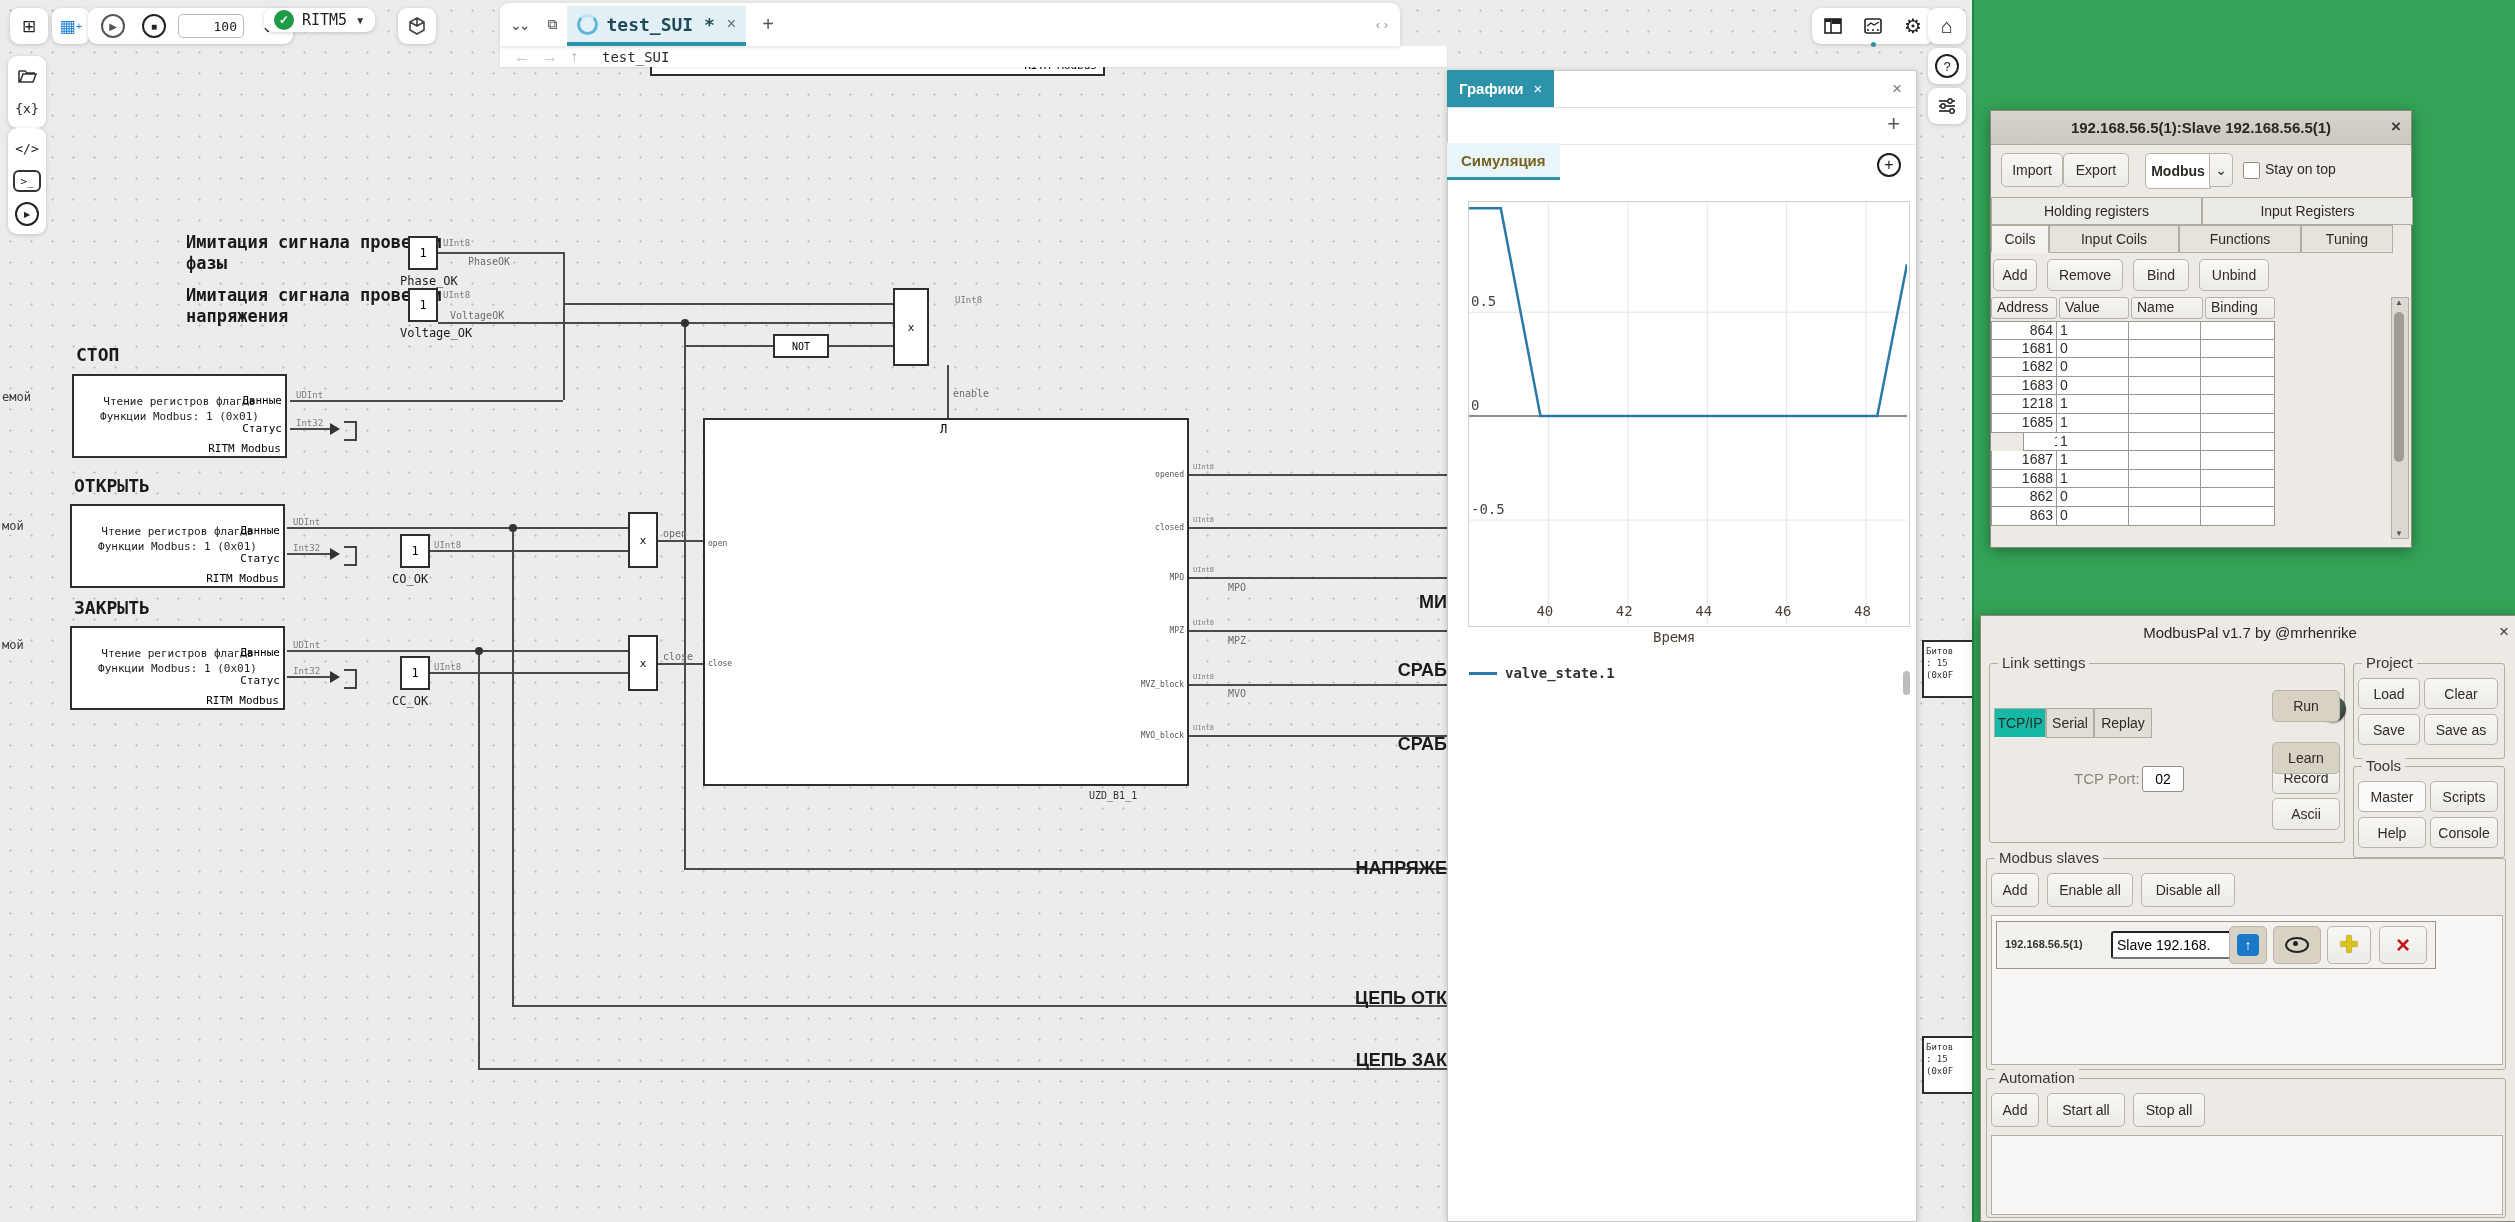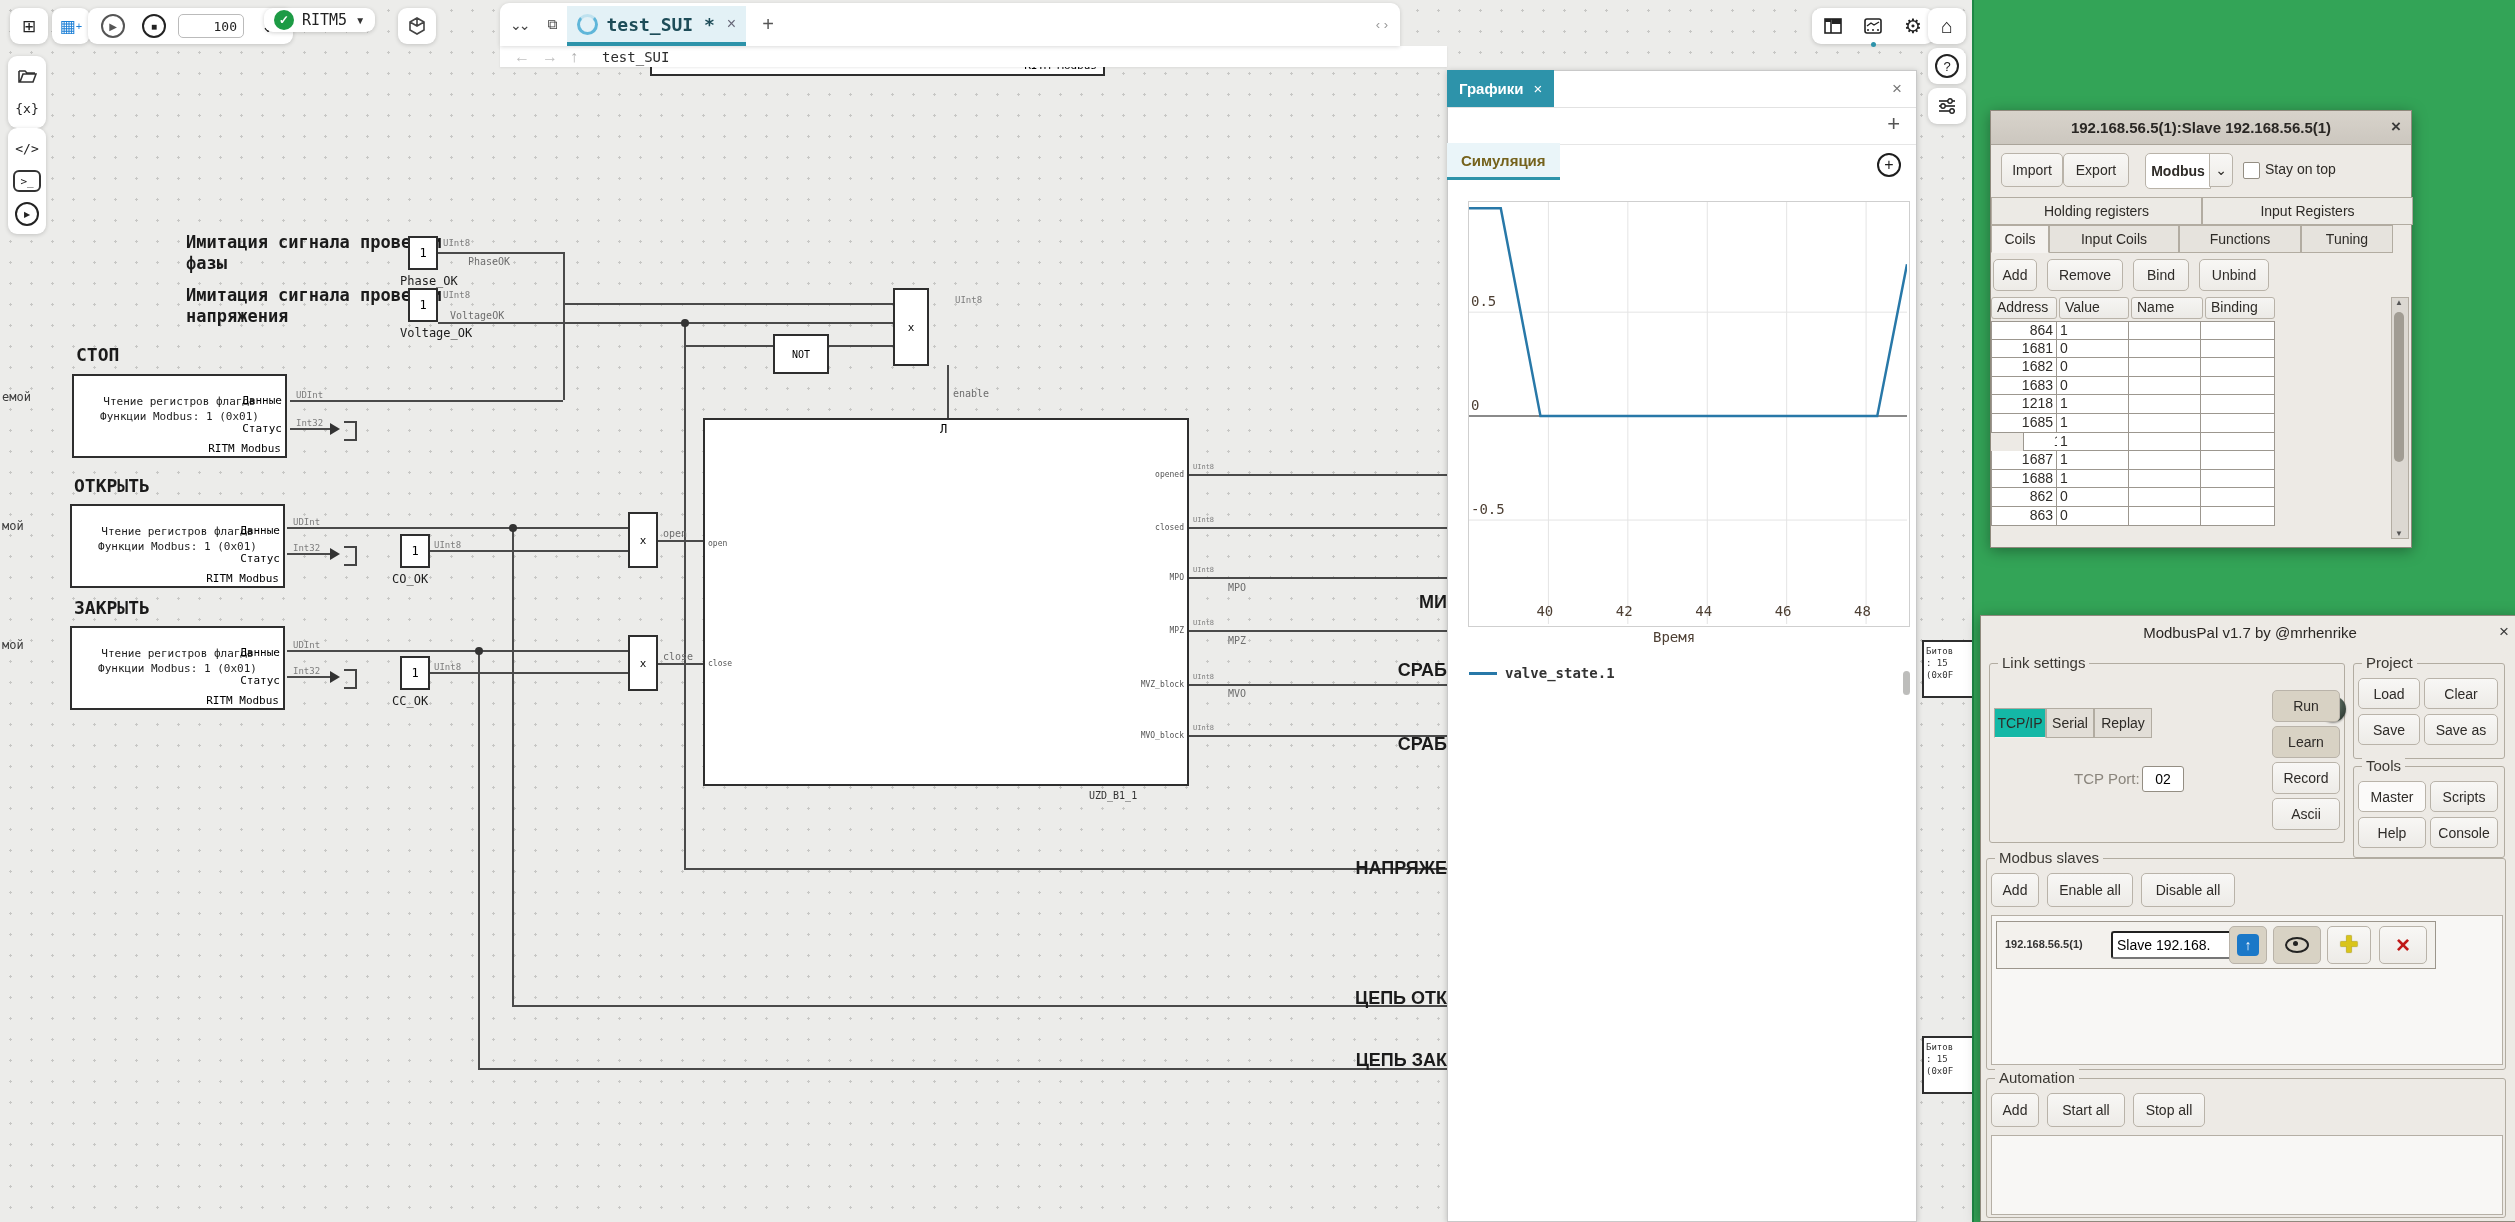--- a/index.html
+++ b/index.html
@@ -139,21 +139,21 @@
           <div>Чтение регистров флагов</div>
           <div>Функции Modbus: 1 (0x01)</div>
         </div>
         <div class="mono" style="position: absolute; right: 3px; top: 18px; font-size: 11px;">Данные</div>
         <div class="mono" style="position: absolute; right: 3px; top: 46px; font-size: 11px;">Статус</div>
         <div class="mono" style="position: absolute; right: 4px; bottom: 1px; font-size: 11px;">RITM Modbus</div>
       </div>
       <div class="blk mono" style="left: 628px; top: 512px; width: 30px; height: 56px; display: flex; align-items: center; justify-content: center; font-size: 11px;">x</div>
       <div class="blk mono" style="left: 628px; top: 635px; width: 30px; height: 56px; display: flex; align-items: center; justify-content: center; font-size: 11px;">x</div>
       <div class="blk mono" style="left: 893px; top: 288px; width: 36px; height: 78px; display: flex; align-items: center; justify-content: center; font-size: 11px;">x</div>
-      <div class="blk mono" style="left: 773px; top: 334px; width: 56px; height: 40px; display: flex; align-items: center; justify-content: center; font-size: 10px;">NOT</div>
+      <div class="blk mono" style="left: 773px; top: 334px; width: 56px; height: 24px; display: flex; align-items: center; justify-content: center; font-size: 10px;">NOT</div>
       <div class="blk" style="left: 703px; top: 418px; width: 486px; height: 368px; border-width: 2.5px;">
         <div class="mono" style="position: absolute; left: 235px; top: 2px; font-size: 12px;">Л</div>
         <div class="mono" style="position: absolute; left: 3px; top: 119px; font-size: 8px; color: rgb(85, 85, 85);">open</div>
         <div class="mono" style="position: absolute; left: 3px; top: 239px; font-size: 8px; color: rgb(85, 85, 85);">close</div>
         <div class="mono" style="position: absolute; right: 3px; top: 50px; font-size: 8px; color: rgb(85, 85, 85);">opened</div>
         <div class="mono" style="position: absolute; right: 3px; top: 103px; font-size: 8px; color: rgb(85, 85, 85);">closed</div>
         <div class="mono" style="position: absolute; right: 3px; top: 153px; font-size: 8px; color: rgb(85, 85, 85);">MPO</div>
         <div class="mono" style="position: absolute; right: 3px; top: 206px; font-size: 8px; color: rgb(85, 85, 85);">MPZ</div>
         <div class="mono" style="position: absolute; right: 3px; top: 260px; font-size: 8px; color: rgb(85, 85, 85);">MVZ_block</div>
         <div class="mono" style="position: absolute; right: 3px; top: 311px; font-size: 8px; color: rgb(85, 85, 85);">MVO_block</div>
@@ -443,21 +443,21 @@
       <span class="glbl">Link settings</span>
       <div id="linktabs">
           <div class="stab on" style="left: 4px; top: 44px; width: 52px; height: 30px; background: #14b8a6;">TCP/IP</div>
           <div class="stab" style="left: 56px; top: 44px; width: 48px; height: 30px; background: rgb(226, 222, 215);">Serial</div>
           <div class="stab" style="left: 104px; top: 44px; width: 58px; height: 30px; background: rgb(226, 222, 215);">Replay</div>
         </div>
       <span style="position:absolute;left:84px;top:106px;color:#8a857c;font-size:15px">TCP Port:</span>
       <input style="position: absolute; left: 152px; top: 102px; width: 36px; height: 22px; border: 1px solid rgb(148, 142, 131); border-radius: 3px; text-align: center; font-size: 14px;" value="02">
       <div id="sidebtns">
           <div class="btn" style="position: absolute; left: 282px; top: 26px; width: 68px; height: 32px; background: rgb(216, 210, 196); z-index: 5;">Run</div>
-          <div class="btn" style="position: absolute; left: 282px; top: 62px; width: 68px; height: 32px; background: rgb(216, 210, 196); z-index: 4;">Learn</div>
+          <div class="btn" style="position: absolute; left: 282px; top: 78px; width: 68px; height: 32px; background: rgb(216, 210, 196); z-index: 4;">Learn</div>
           <div class="btn" style="position: absolute; left: 282px; top: 98px; width: 68px; height: 32px; z-index: 3;">Record</div>
           <div class="btn" style="position: absolute; left: 282px; top: 134px; width: 68px; height: 32px; z-index: 2;">Ascii</div>
         </div>
       <div style="position:absolute;left:330px;top:32px;width:26px;height:26px;border-radius:50%;background:radial-gradient(circle at 35% 30%,#93a496,#45544a 55%,#1f2822);box-shadow:0 1px 2px rgba(0,0,0,.4)"></div>
     </div>
 
     <div class="gbox" style="left:372px;top:47px;width:152px;height:96px">
       <span class="glbl">Project</span>
       <div id="projbtns">
           <div class="btn" style="position: absolute; left: 4px; top: 14px; width: 62px; height: 31px;">Load</div>

